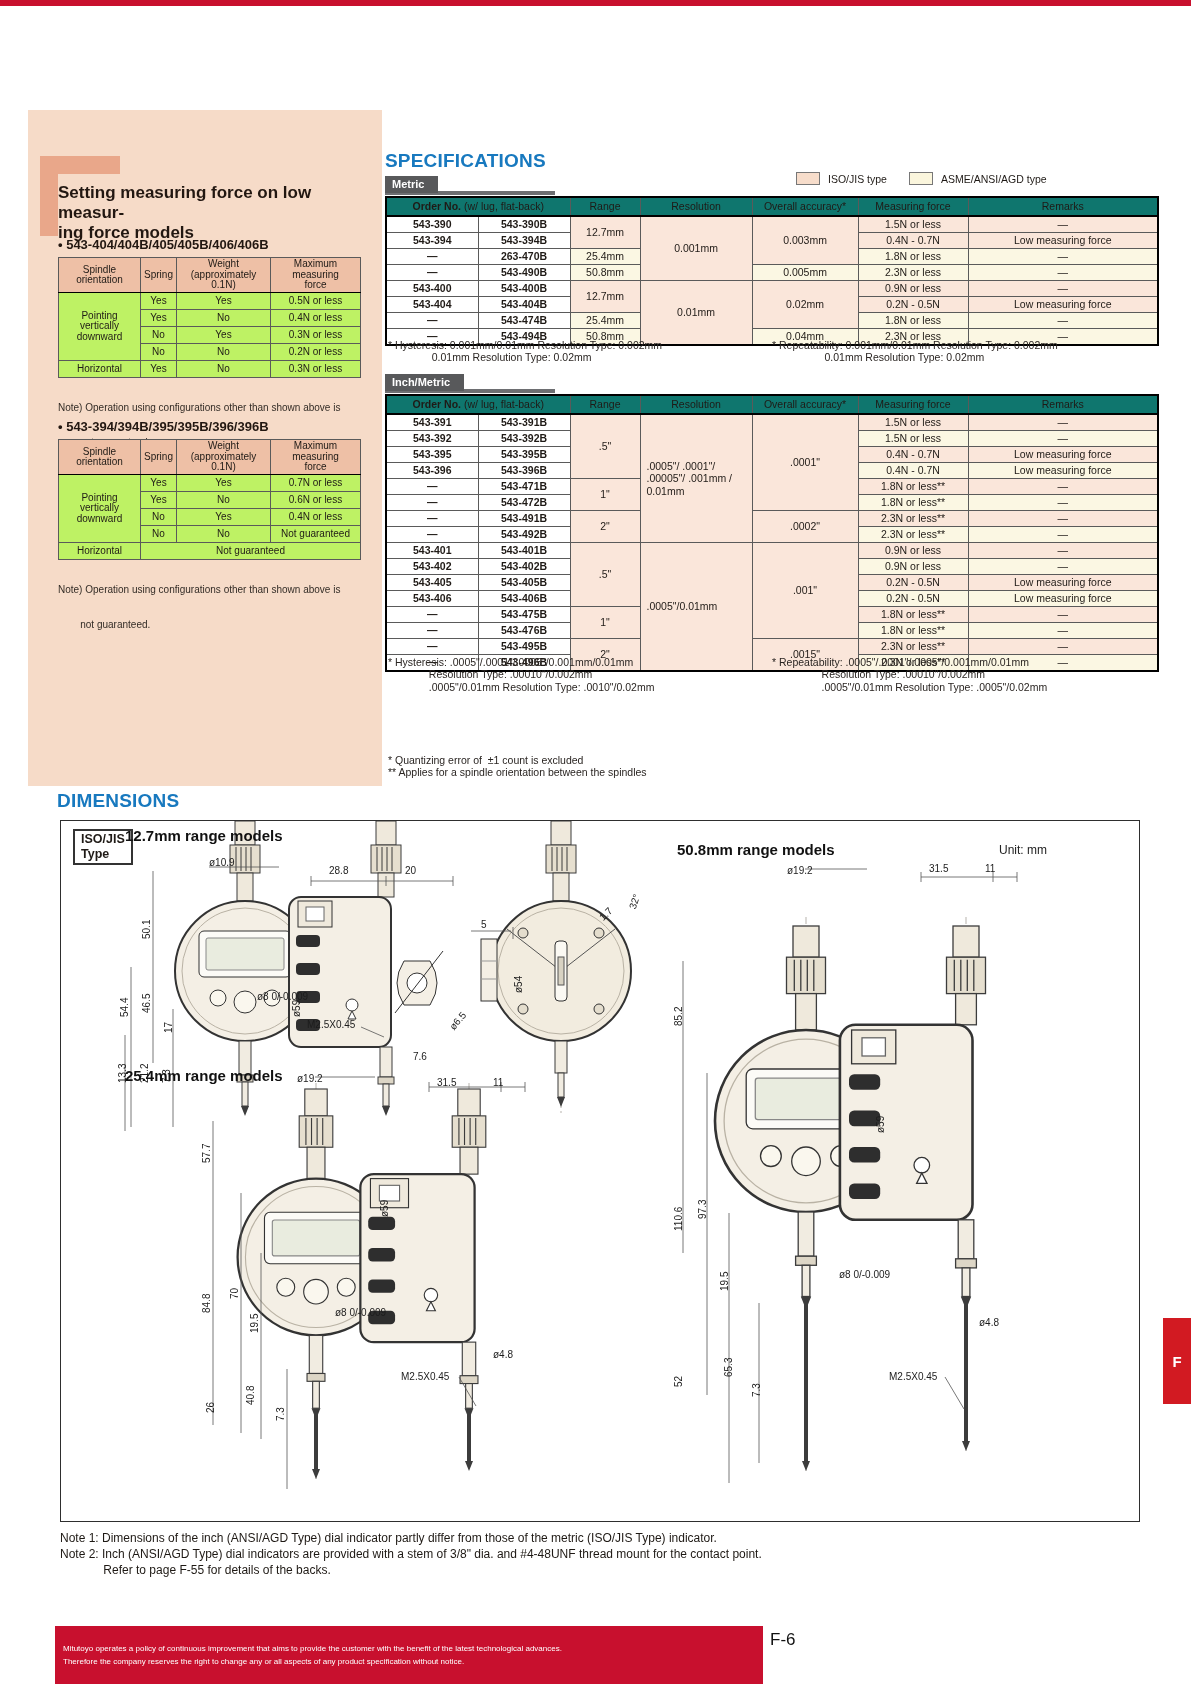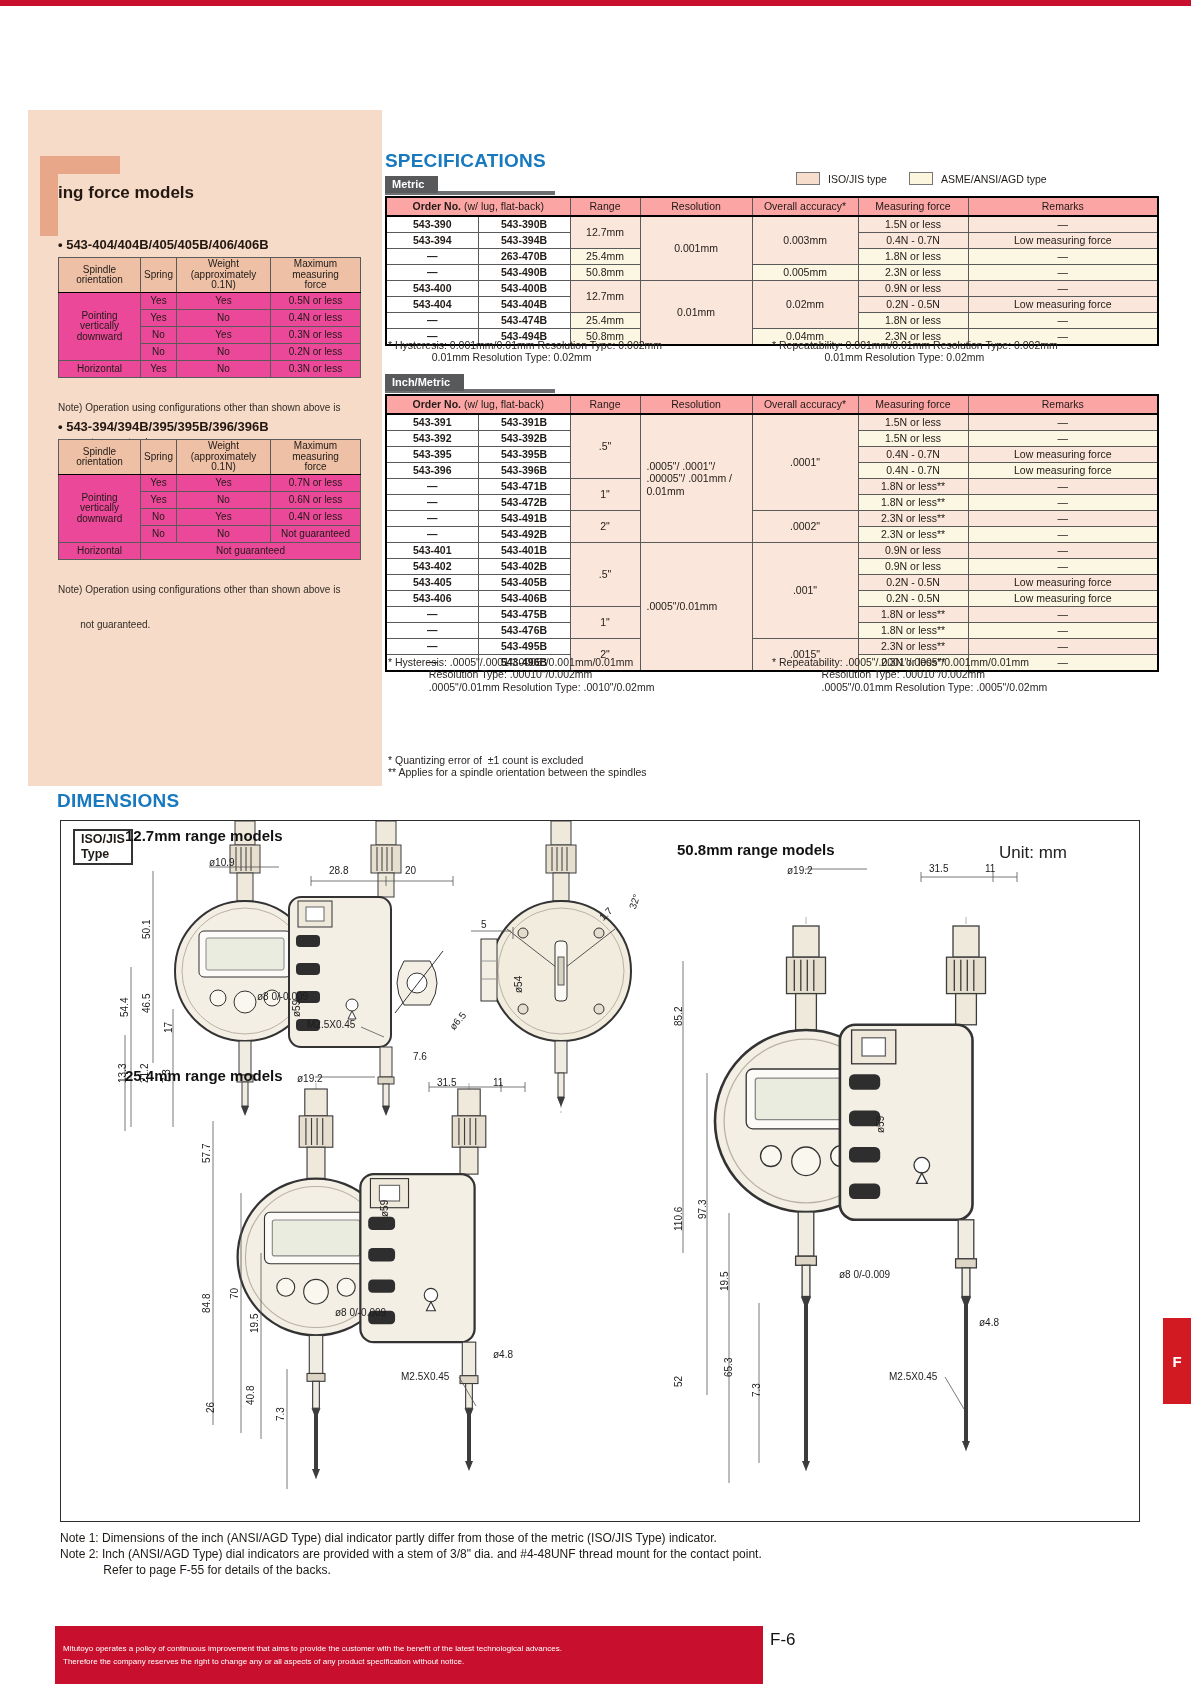--- a/index.html
+++ b/index.html
@@ -12,44 +12,44 @@
   #left-panel{left:28px;top:110px;width:354px;height:676px;background:#f6dbc8;}
   #corner{left:40px;top:156px;width:62px;height:62px;border-left:18px solid #e9a78a;border-top:18px solid #e9a78a;}
   #lp-heading{left:58px;top:183px;width:316px;font-weight:bold;font-size:17px;line-height:1.18;color:#221711;}
   .lp-models{font-weight:bold;font-size:13px;color:#221711;}
   .lp-note{font-size:10px;line-height:1.18;color:#332c26;white-space:pre;}
   
   table{border-collapse:collapse;table-layout:fixed;}
   td{overflow:hidden;}
   .spec{font-size:10.5px;border:2px solid #000;}
   .spec td{border:1px solid #5a5a5a;text-align:center;height:15px;line-height:1.05;padding:0 2px;}
-  .spec tr.hd td{background:#fca5a5;border-bottom:2px solid #000;font-weight:normal;height:17px;}
+  .spec tr.hd td{background:#0f766e;border-bottom:2px solid #000;font-weight:normal;height:17px;}
   .spec td.o{background:#fff;font-weight:bold;}
   .spec tr.p td.d{background:#fae6da;}
   .spec tr.c td.d{background:#fbf7e3;}
   .spec td.ml, .spec td.d.ml{text-align:left;white-space:pre-line;padding-left:6px;line-height:1.15;}
   
   .lt{font-size:10px;border:1.5px solid #000;}
-  .lt td{border:1px solid #5a5a5a;text-align:center;height:16px;line-height:1.05;padding:0 2px;background:#ec4899;white-space:pre-line;}
+  .lt td{border:1px solid #5a5a5a;text-align:center;height:16px;line-height:1.05;padding:0 2px;background:#bef264;white-space:pre-line;}
   .lt tr.hd td{background:#eec0a6;border-bottom:1.5px solid #000;height:34px;}
   .blue-h{font-weight:bold;font-size:19px;color:#1879bf;letter-spacing:0.2px;}
   
   .tabline{border-bottom:4px solid #6d6e71;height:17px;}
   .tabline span{display:inline-block;background:#58595b;color:#fff;font-weight:bold;font-size:11px;
                 padding:1px 14px 2px 7px;line-height:14px;}
   
   #legend{display:flex;align-items:center;gap:8px;font-size:10.5px;}
   .leg-swatch{width:22px;height:11px;border:1px solid #777;display:inline-block;}
   .fn{font-size:10.5px;line-height:1.18;white-space:pre;color:#2a2522;}
   
   #dim-box{left:60px;top:820px;width:1078px;height:700px;border:1.5px solid #2e2e2e;background:#fff;}
   #iso-box{left:12px;top:8px;border:2px solid #333;background:#fff;font-weight:bold;font-size:12.5px;
            line-height:1.2;padding:1px 6px;white-space:pre-line;}
   .gl{position:absolute;font-weight:bold;font-size:15px;color:#111;white-space:nowrap;}
-  #unit-label{position:absolute;font-size:17px;color:#222;}
+  #unit-label{position:absolute;font-size:12px;color:#222;}
   .dl{position:absolute;font-size:10px;color:#1c1c1c;white-space:nowrap;transform-origin:0 0;}
   
   .note-line{font-size:12px;line-height:16px;white-space:pre;color:#1e1914;}
   #footer-bar{left:55px;top:1626px;width:708px;height:58px;background:#c8102e;color:#fff;
               font-size:8px;line-height:13px;padding:16px 0 0 8px;box-sizing:border-box;}
   #page-no{left:770px;top:1630px;font-size:17px;color:#111;}
   #logo{left:918px;top:1598px;font-size:54px;font-weight:bold;color:#f06f21;letter-spacing:-2px;}
   #side-tab{left:1163px;top:1318px;width:28px;height:86px;background:#d21a22;color:#fff;
             display:flex;align-items:center;justify-content:center;font-weight:bold;font-size:15px;}
 </style>
@@ -57,20 +57,21 @@
 <body>
 
 <div id="page">
 
   <div class="abs" id="topbar"></div>
 
   <div class="abs" id="left-panel"></div>
   <div class="abs" id="corner"></div>
 
   <div class="abs" id="lp-heading">
+    <div>Setting measuring force on low measur-</div>
     <div>ing force models</div>
   </div>
 
   <div class="abs lp-models" style="left:58px;top:237px;">• 543-404/404B/405/405B/406/406B</div>
   <table class="abs lt" style="left:58px;top:257px;width:302px;">
     <colgroup>
         <col style="width:82px">
         <col style="width:36px">
         <col style="width:94px">
         <col style="width:90px">

